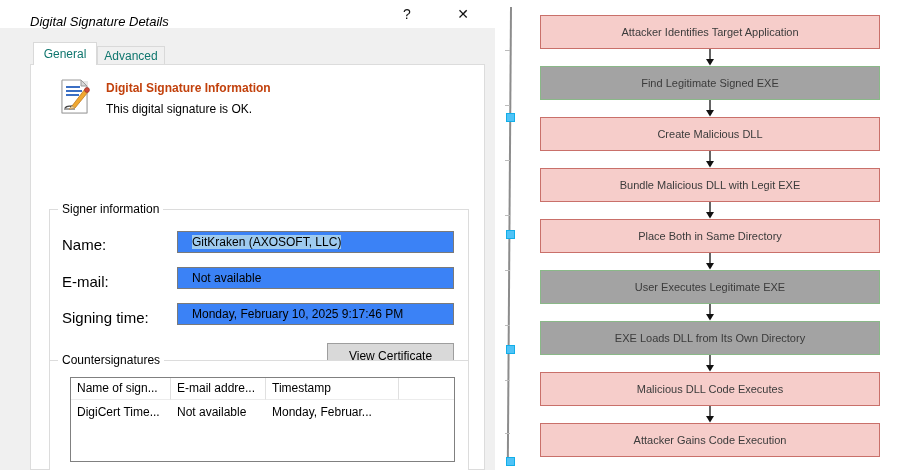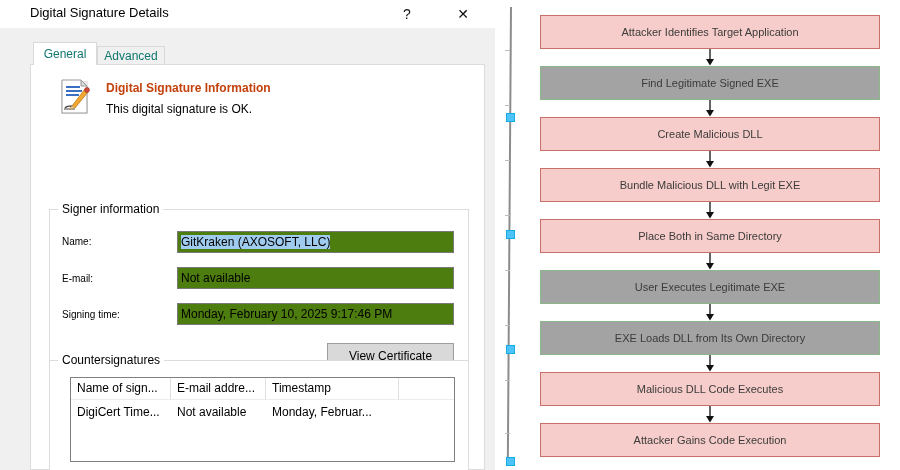--- a/index.html
+++ b/index.html
@@ -3,42 +3,42 @@
 <meta charset="utf-8">
 <style>
   * { margin:0; padding:0; box-sizing:border-box; }
   html,body { width:900px; height:470px; }
   body { font-family:"Liberation Sans", sans-serif; background:#fff; overflow:hidden; }
   .stage { position:relative; width:900px; height:470px; background:#fff; overflow:hidden; }
 
   
   .dialog { position:absolute; left:0; top:0; width:495px; height:470px; background:#f0f0f0; }
   .titlebar { position:absolute; left:0; top:0; width:495px; height:28px; background:#fff; }
-  .title { position:absolute; left:30px; top:5px; font-size:13px; color:#000; white-space:nowrap; }
+  .title { position:absolute; left:30px; top:14px; font-size:13px; color:#000; white-space:nowrap;font-style:italic; }
   .winbtn { position:absolute; top:0; width:30px; height:28px; line-height:28px; text-align:center; font-size:14px; color:#111; cursor:pointer; }
   .btn-help { left:392px; }
   .btn-close { left:448px; }
 
   .tab { position:absolute; font-size:12px; text-align:center; color:#0f766e; cursor:pointer; }
   .tab-general { left:33px; top:42px; width:64px; height:23px; line-height:22px; background:#fff; border:1px solid #d9d9d9; border-bottom:none; z-index:3; }
   .tab-advanced { left:97px; top:46px; width:68px; height:19px; line-height:18px; background:#f0f0f0; border:1px solid #d9d9d9; border-bottom:none; z-index:1; }
 
   .tabpage { position:absolute; left:30px; top:64px; width:455px; height:406px; background:#fff; border:1px solid #dcdcdc; z-index:2; }
 
   .sig-icon { position:absolute; left:25px; top:13px; width:40px; height:40px; }
   .hdr-title { position:absolute; left:75px; top:16px; font-size:12px; font-weight:bold; color:#c2410c; }
   .hdr-sub { position:absolute; left:75px; top:37px; font-size:12px; color:#000;text-align:right; }
 
   .groupbox { position:absolute; border:1px solid #dcdcdc; background:#fff; }
   .gb-signer { left:18px; top:100px; width:420px; height:181px;margin-top:44px; }
   .gb-counter { left:18px; top:295px; width:420px; height:120px; }
   .gb-legend { position:absolute; top:-8px; left:8px; background:#fff; padding:0 4px; font-size:12px; color:#000; white-space:nowrap; }
 
-  .fld-label { position:absolute; left:12px; font-size:10px; color:#000; white-space:nowrap; }
-  .fld-input { position:absolute; left:127px; width:277px; height:22px; border:1px solid #7a7a7a; background:#4d7c0f; font-size:12px; line-height:20px; padding-left:3px; color:#000; white-space:nowrap; overflow:hidden; }
+  .fld-label { position:absolute; left:12px; font-size:15px; color:#000; white-space:nowrap; }
+  .fld-input { position:absolute; left:127px; width:277px; height:22px; border:1px solid #7a7a7a; background:#3b82f6; font-size:12px; line-height:20px; padding-left:14px; color:#000; white-space:nowrap; overflow:hidden; }
   .sel { background:#9fcbee; }
 
   .btn-viewcert { position:absolute; left:277px; top:133px; width:127px; height:27px; background:#d9d9d9; border:1px solid #9e9e9e; font-size:12px; color:#000; text-align:center; line-height:25px; cursor:pointer; }
 
   .cs-table { position:absolute; left:20px; top:16px; width:385px; height:85px; border:1px solid #808080; background:#fff; font-size:12px; }
   .cs-row { display:flex; }
   .cs-head { height:22px; line-height:21px; }
   .cs-body { height:24px; line-height:24px; }
   .cs-cell { padding-left:6px; white-space:nowrap; overflow:hidden; }
   .c1 { width:100px; } .c2 { width:95px; } .c3 { width:133px; } .c4 { flex:1; }

